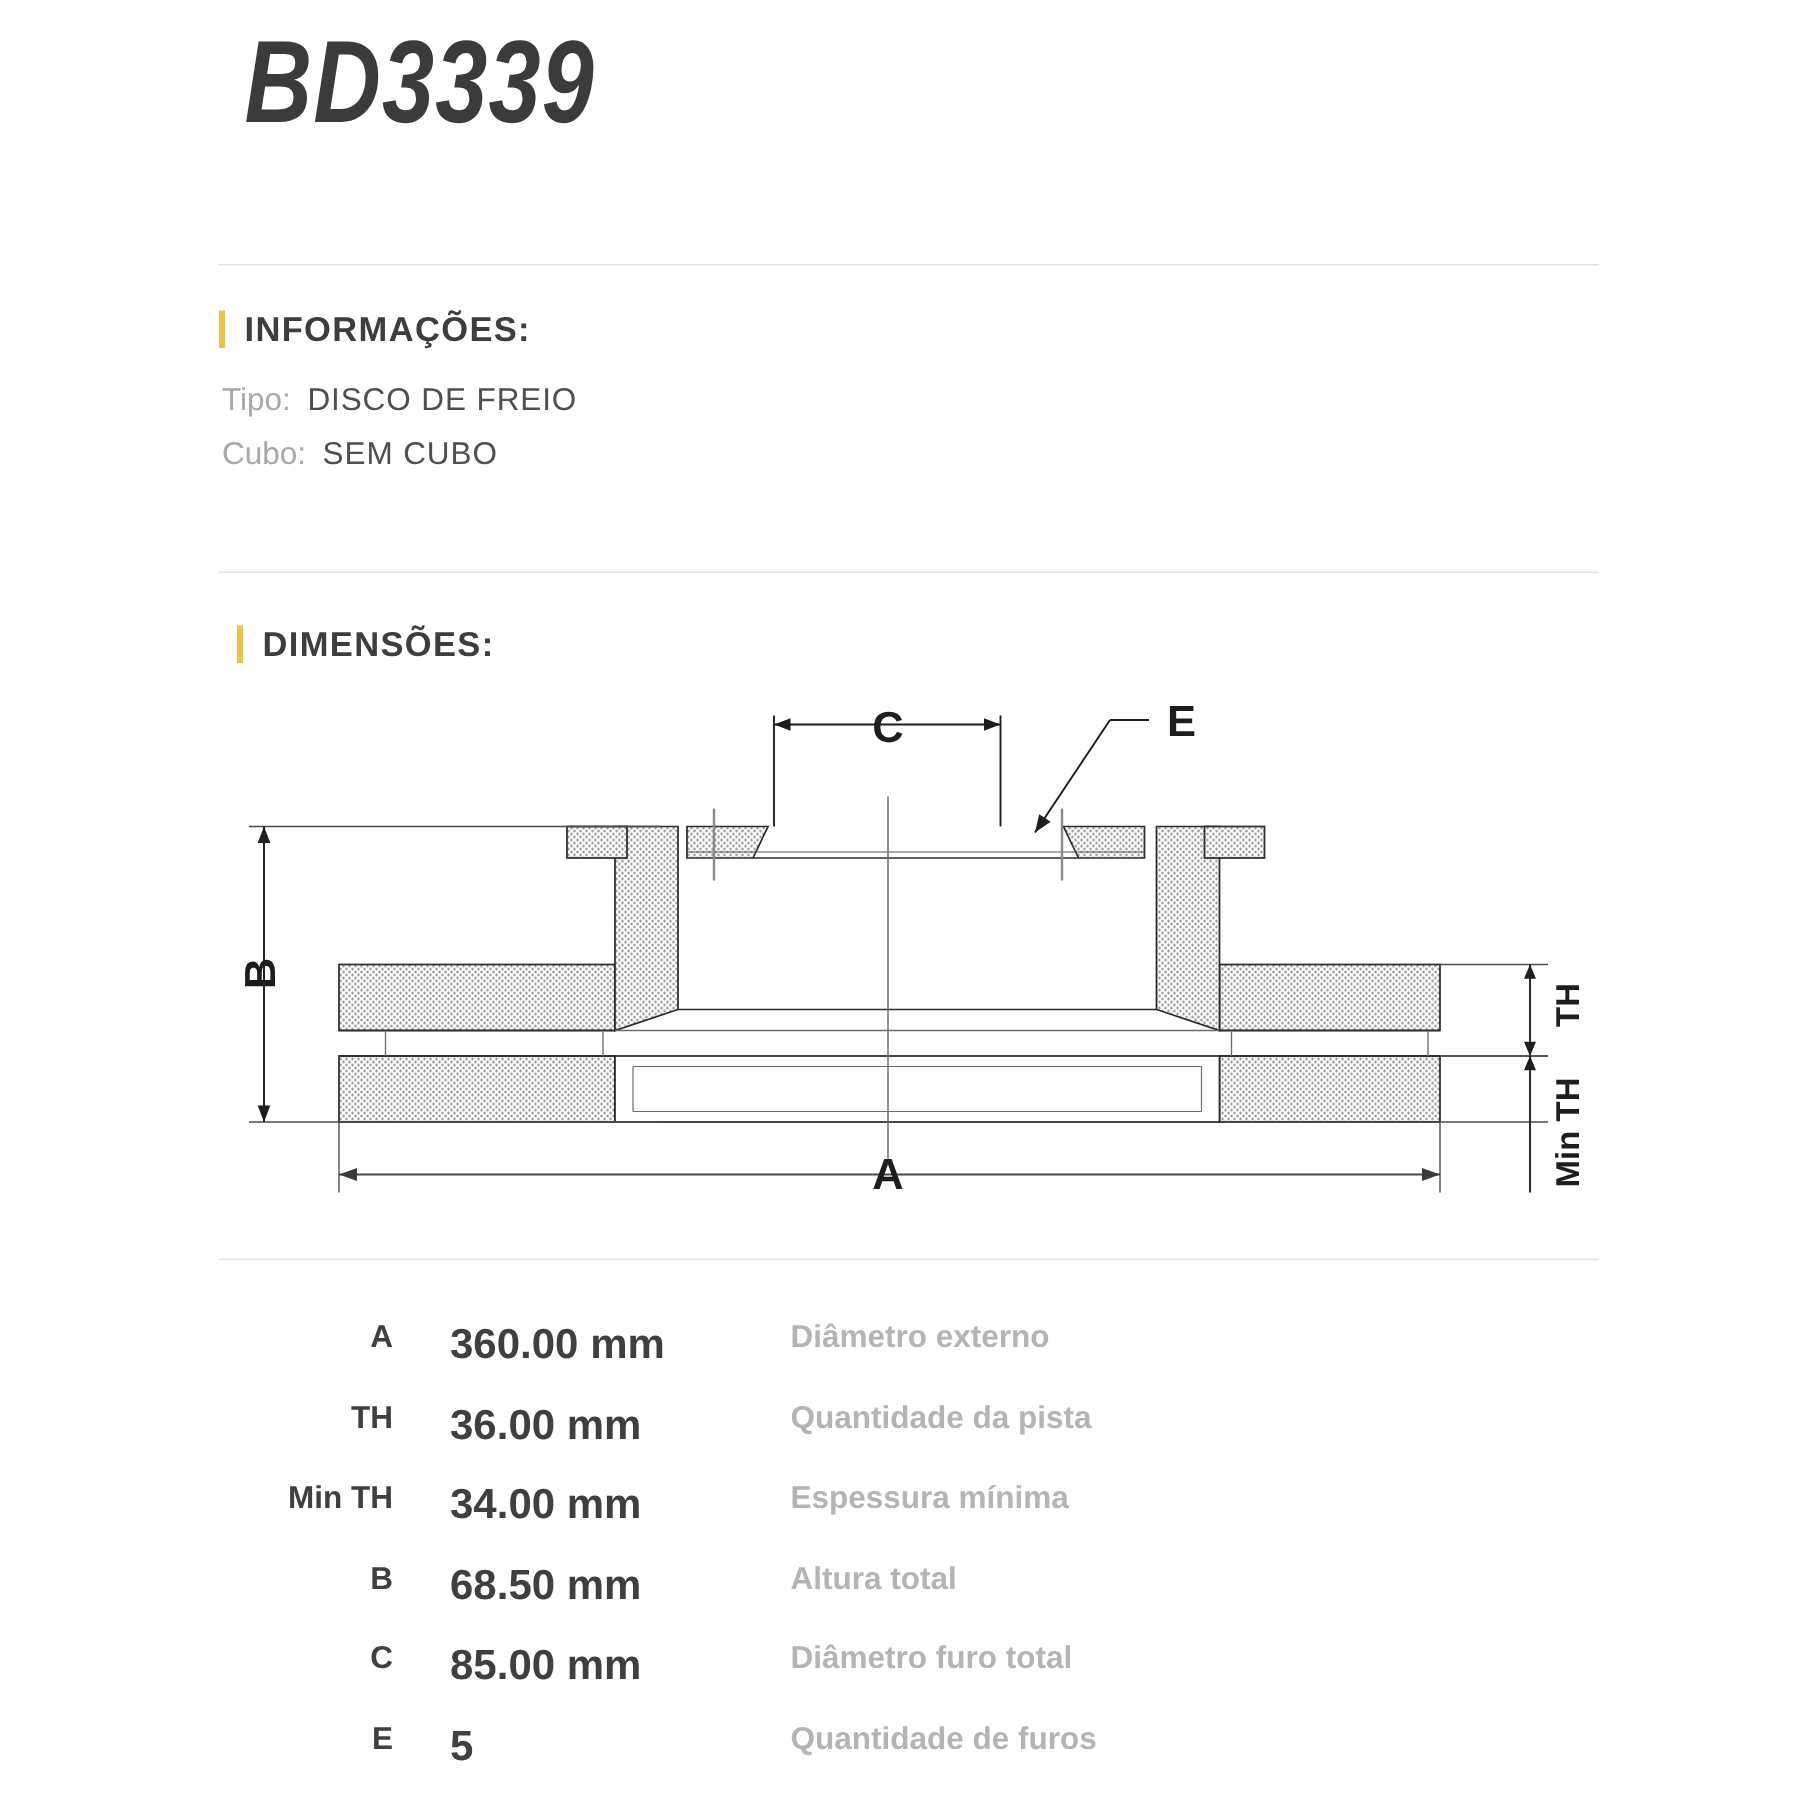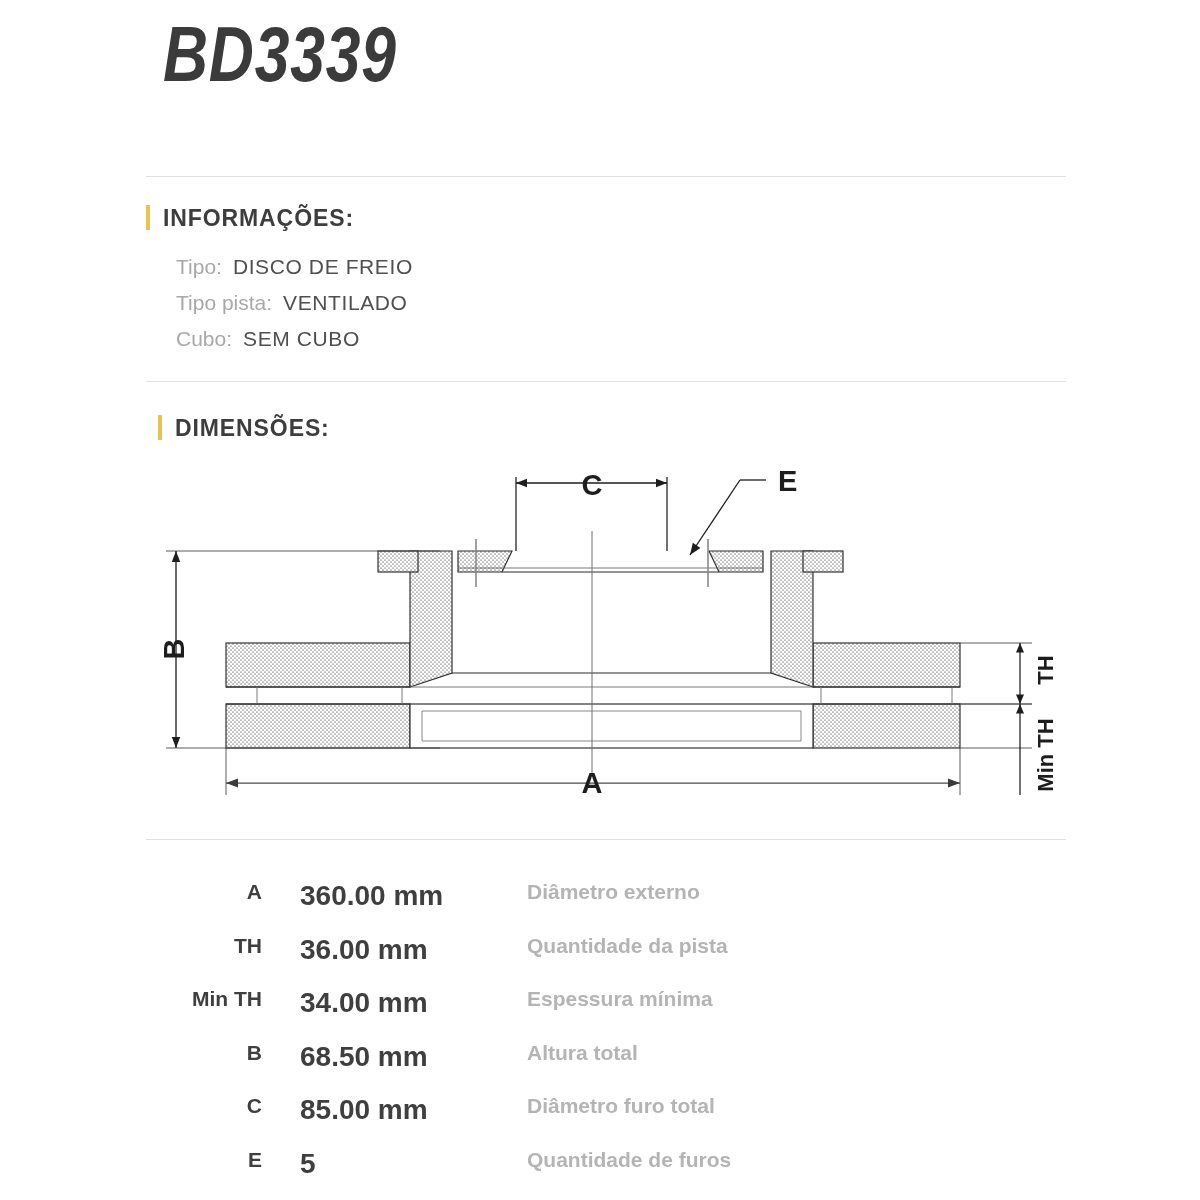--- a/index.html
+++ b/index.html
@@ -50,21 +50,21 @@
   }
   #div-1 { top: 176px; }
   #div-2 { top: 381px; }
   #div-3 { top: 839px; }
 
   
   .section-head {
     position: absolute;
     left: 146px;
     display: flex;
-    align-items: flex-start;
+    align-items: center;
     height: 28px;
   }
   .accent-bar {
     width: 4px;
     height: 25px;
     background: #eac34c;
     margin-right: 13px;
     flex: none;
   }
   .section-title {
@@ -81,21 +81,20 @@
   .info-list {
     position: absolute;
     left: 148px;
     top: 255px;
   }
   .info-row {
     height: 36px;
     display: flex;
     align-items: baseline;
     white-space: nowrap;
-    margin-left: 28px;
   }
   .info-label {
     font-size: 21px;
     color: #a8a8a8;
     font-weight: normal;
   }
   .info-value {
     font-size: 21px;
     color: #4f4f4f;
     font-weight: normal;
@@ -163,24 +162,20 @@
 
   <div class="section-head" id="head-info">
     <span class="accent-bar"></span>
     <span class="section-title">INFORMAÇÕES:</span>
   </div>
 
   <div class="info-list">
     <div class="info-row">
       <span class="info-label">Tipo:</span>
       <span class="info-value">DISCO DE FREIO</span>
-    </div>
-    <div class="info-row">
-      <span class="info-label">Tipo pista:</span>
-      <span class="info-value">VENTILADO</span>
     </div>
     <div class="info-row">
       <span class="info-label">Cubo:</span>
       <span class="info-value">SEM CUBO</span>
     </div>
   </div>
 
   <div class="divider" id="div-2"></div>
 
   <div class="section-head" id="head-dims">

